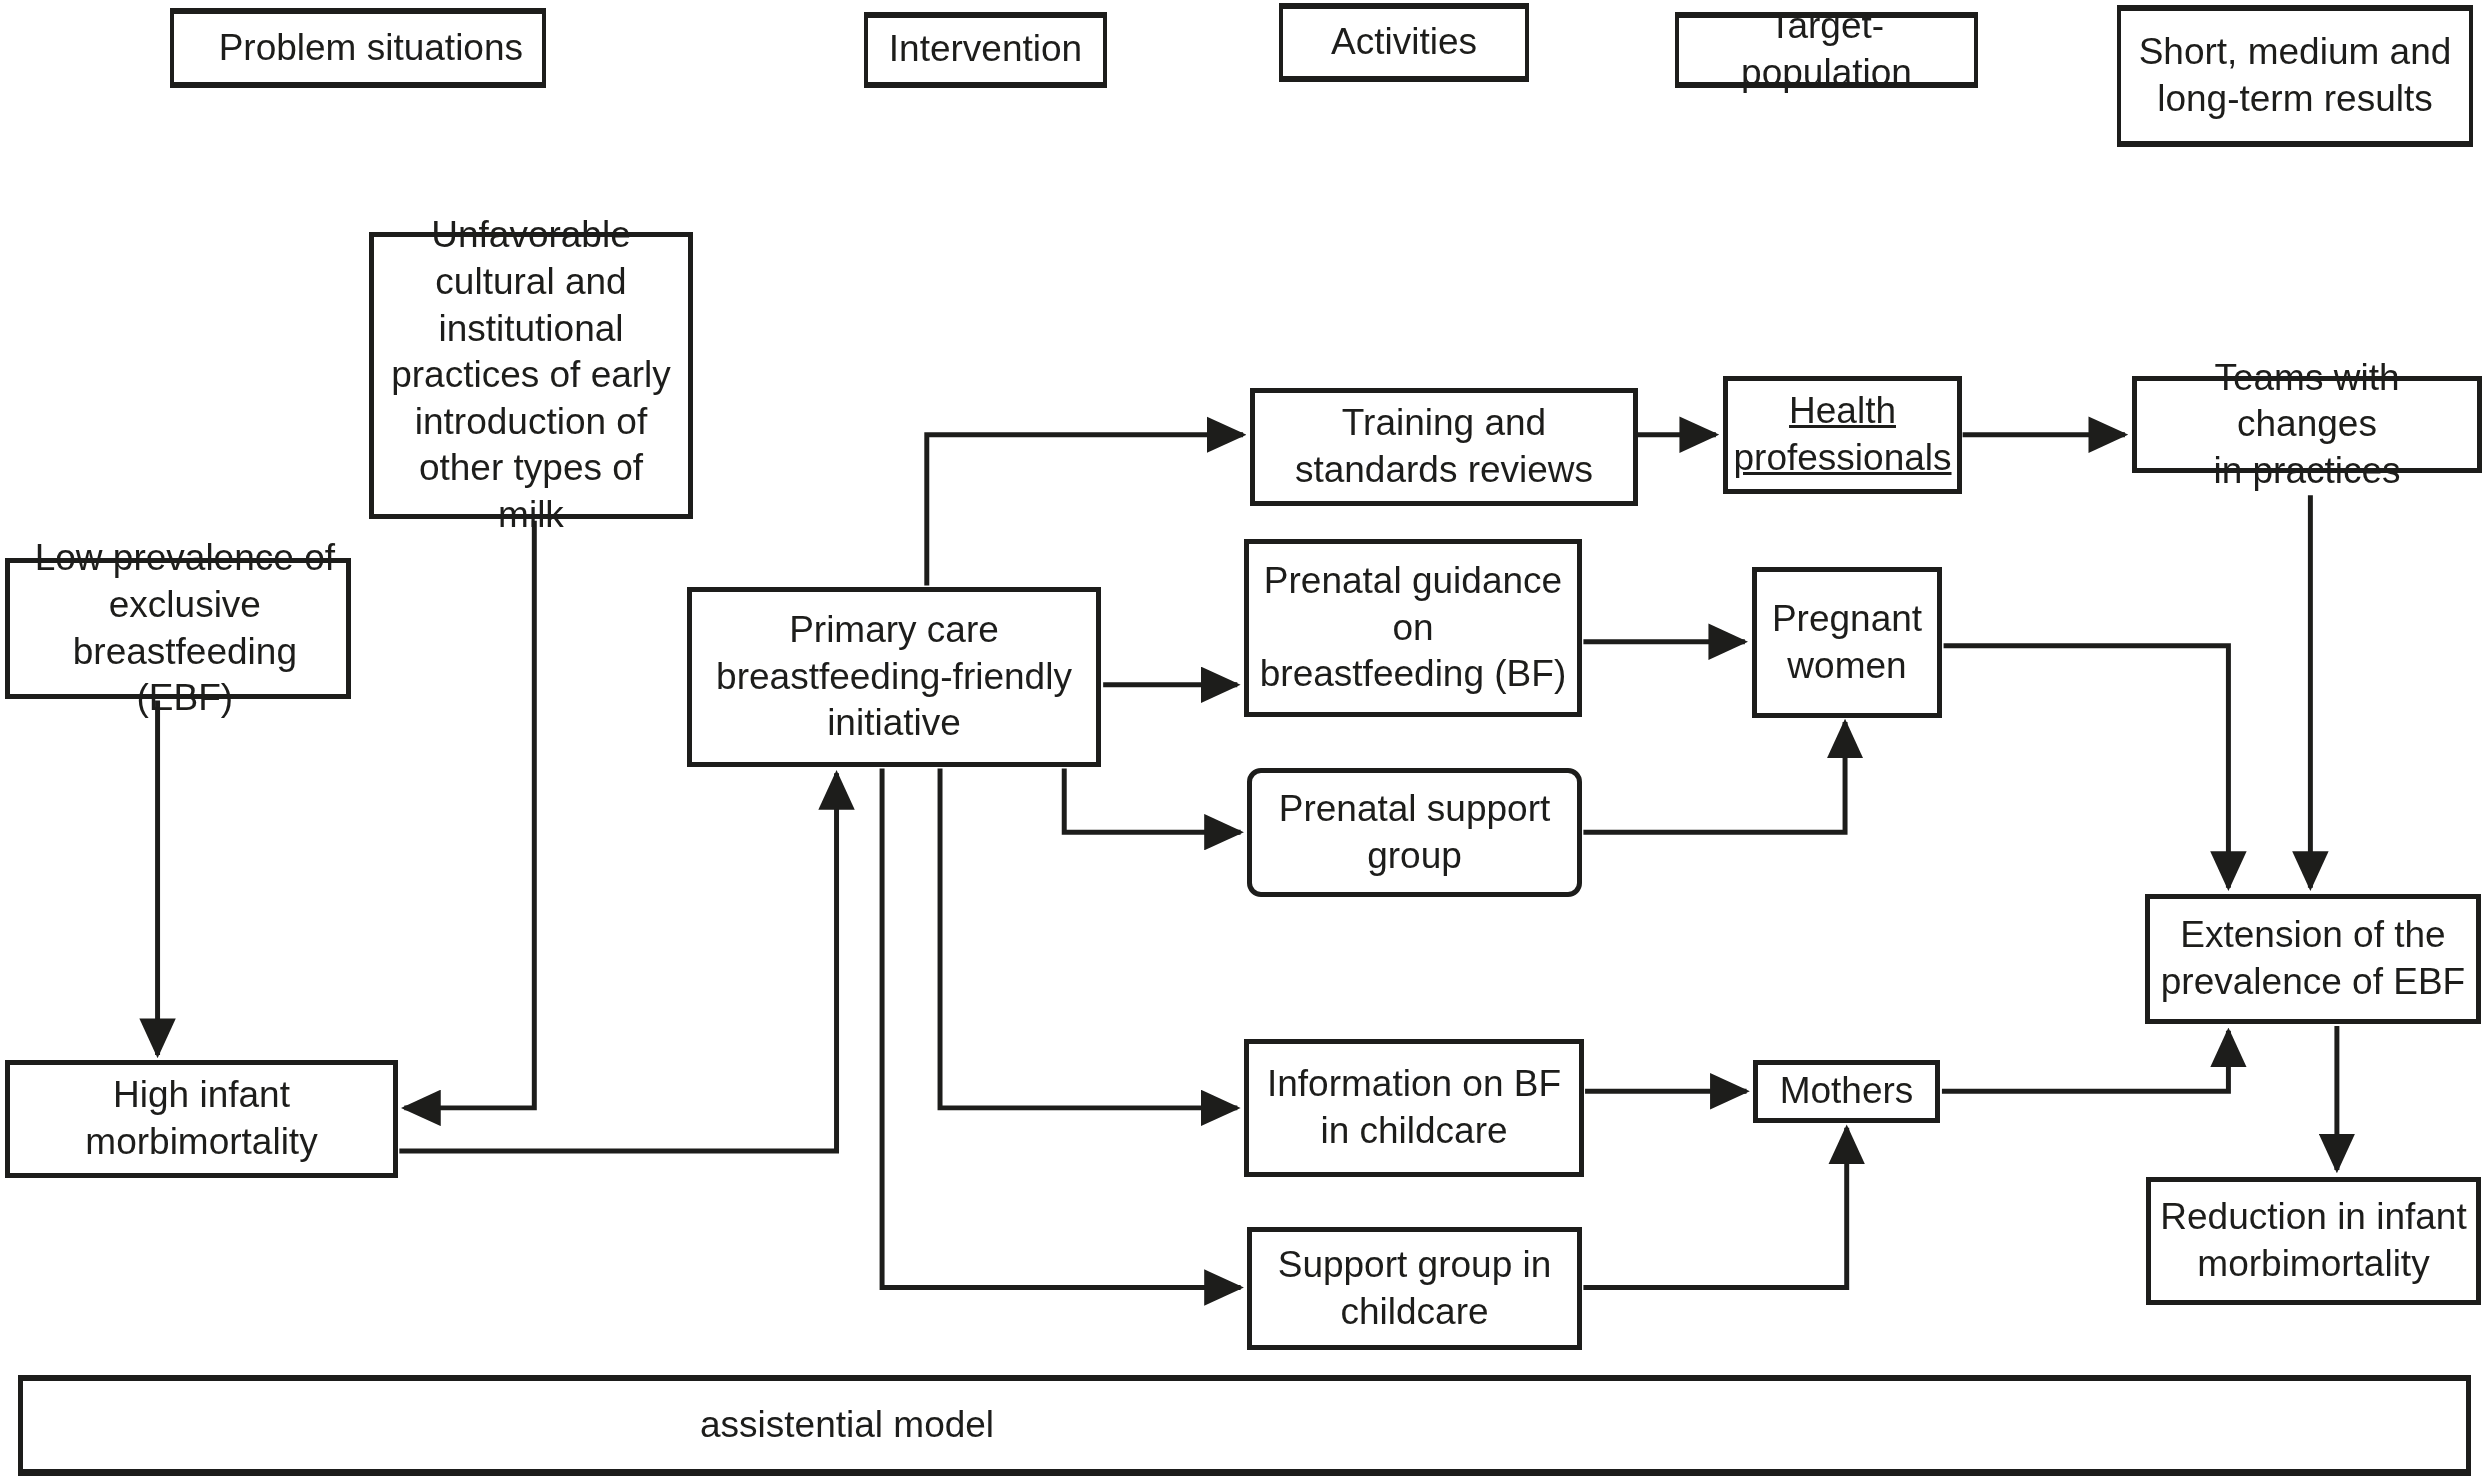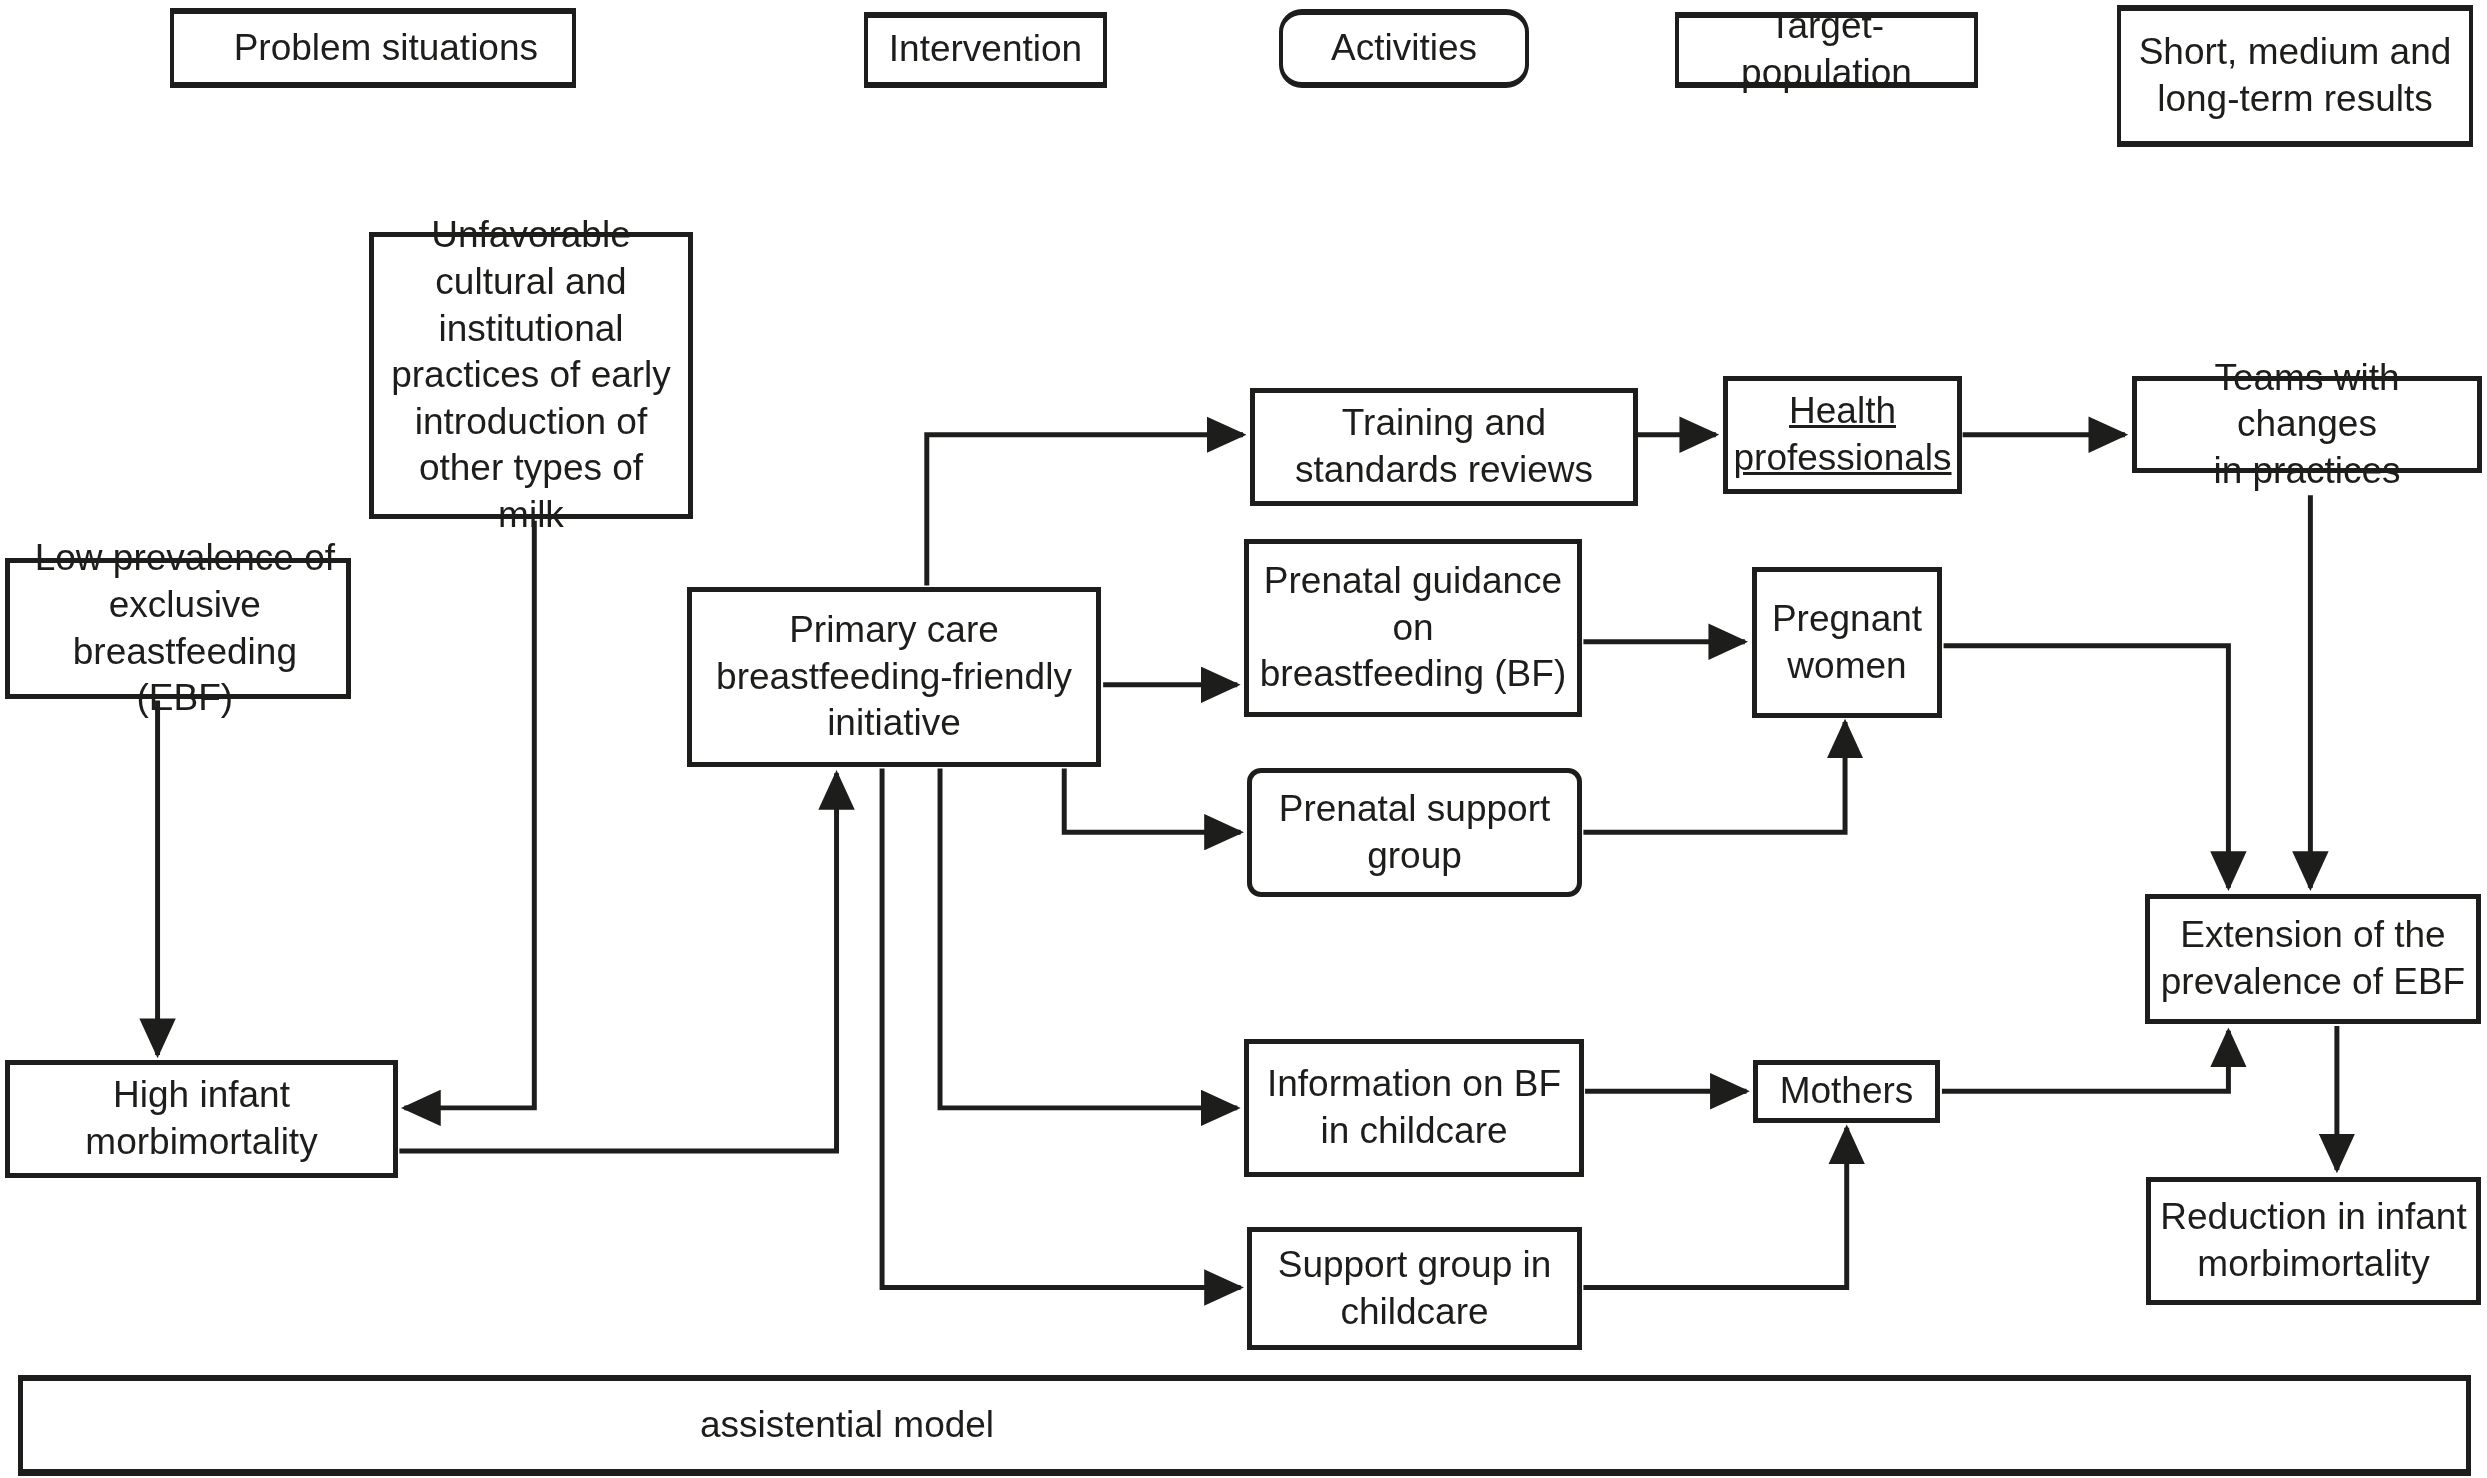--- a/index.html
+++ b/index.html
@@ -67,23 +67,23 @@
         <path d="M2347,780 L2691,780 L2691,1072" fill="none" stroke="#1d1d1b" stroke-width="6" marker-end="url(#arrowhead)"></path>
         <path d="M2790,598 L2790,1072" fill="none" stroke="#1d1d1b" stroke-width="6" marker-end="url(#arrowhead)"></path>
         <path d="M1914,1318 L2109,1318" fill="none" stroke="#1d1d1b" stroke-width="6" marker-end="url(#arrowhead)"></path>
         <path d="M1912,1555 L2230,1555 L2230,1362" fill="none" stroke="#1d1d1b" stroke-width="6" marker-end="url(#arrowhead)"></path>
         <path d="M2345,1318 L2691,1318 L2691,1245" fill="none" stroke="#1d1d1b" stroke-width="6" marker-end="url(#arrowhead)"></path>
         <path d="M2822,1239 L2822,1413" fill="none" stroke="#1d1d1b" stroke-width="6" marker-end="url(#arrowhead)"></path>
       </g>
   </svg>
 
   <div id="boxes-layer">
-      <div class="box hdr" style="left: 170px; top: 8.3px; width: 406px; height: 80px; padding-left: 34px;">Problem situations</div>
+      <div class="box hdr" style="left: 170px; top: 8.3px; width: 376px; height: 80px; padding-left: 34px;">Problem situations</div>
       <div class="box hdr" style="left: 864px; top: 11.6px; width: 243px; height: 76px;">Intervention</div>
-      <div class="box hdr" style="left: 1279px; top: 9px; width: 250px; height: 79px; border-radius: 23px;">Activities</div>
+      <div class="box hdr" style="left: 1279px; top: 3px; width: 250px; height: 79px;">Activities</div>
       <div class="box hdr" style="left: 1675px; top: 11.6px; width: 303px; height: 76px;">Target-population</div>
       <div class="box hdr" style="left: 2117px; top: 5px; width: 356px; height: 142px;">Short, medium and
 long-term results</div>
       <div class="box" style="left: 369px; top: 232px; width: 324px; height: 287px;">Unfavorable
 cultural and
 institutional
 practices of early
 introduction of
 other types of milk</div>
       <div class="box" style="left: 5px; top: 558px; width: 346px; height: 141px; padding-left: 22px;">Low prevalence of

